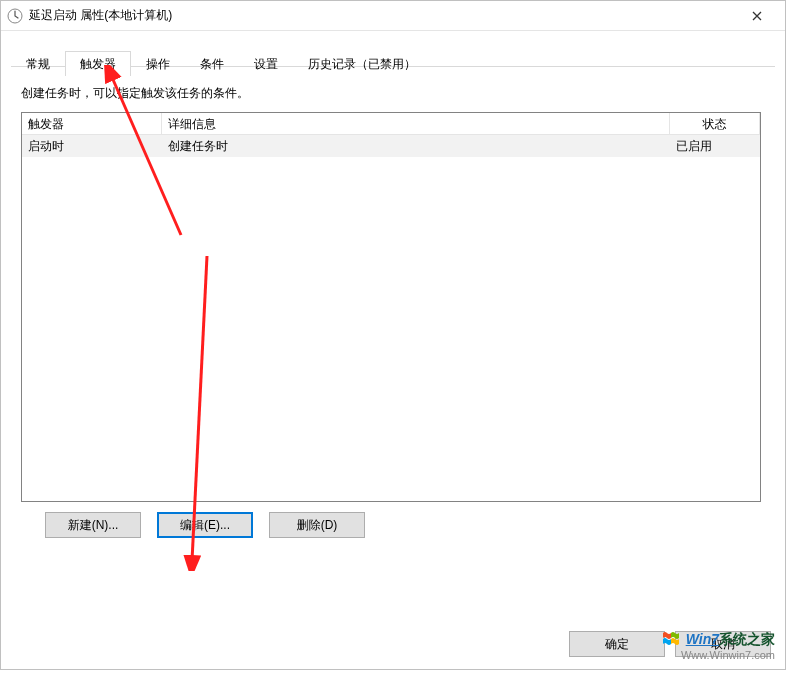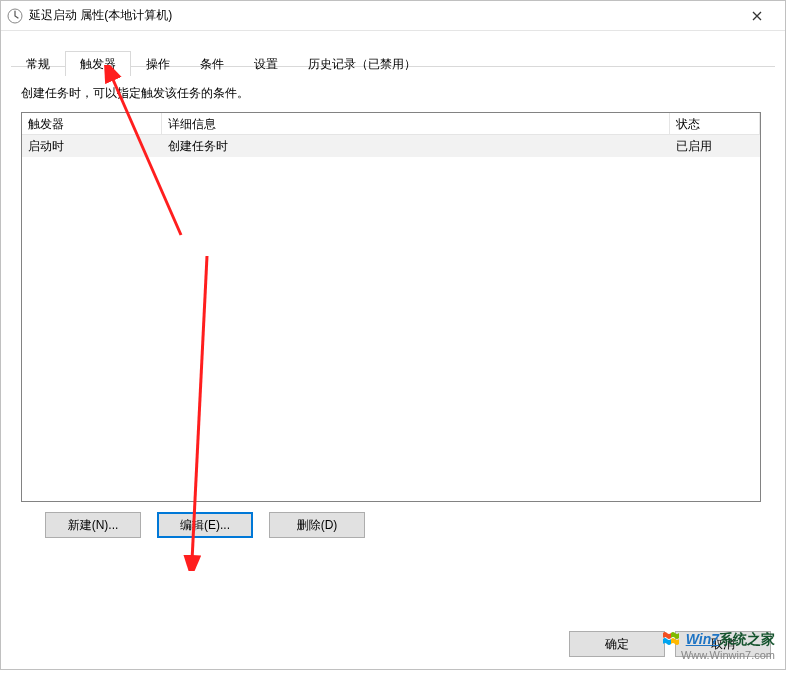--- a/index.html
+++ b/index.html
@@ -13,21 +13,21 @@
     .tabs { display:flex; border-bottom:1px solid #d9d9d9; height: 26px; }
     .tab { padding: 4px 14px; border:1px solid transparent; border-bottom:none; cursor:pointer; position:relative; top:10px; }
     .tab.active { border-color:#d9d9d9; background:#fff; }
     .tab-panel { padding: 18px 10px 10px 10px; }
 
     .listbox { border:1px solid #828282; width: 740px; height: 390px; margin-top: 10px; position:relative;}
     .list-header { display:flex; height:22px; }
     .list-header .col { padding:3px 6px; border-right:1px solid #e5e5e5; border-bottom:1px solid #e5e5e5; background:#fff; position:relative;}
     .col-trigger { width:140px; }
     .col-detail { flex:1; }
-    .col-status { width:90px; }
+    .col-status { width:90px;text-align:center; }
     .list-row { display:flex; background:#f2f2f2; height:22px;}
     .list-row .cell { padding:3px 6px; }
     .cell-trigger{width:140px;}
     .cell-detail{flex:1;}
     .cell-status{width:90px;}
 
     .row-buttons { margin-top: 10px; display:flex; gap:16px;padding-left:24px; }
     .btn { min-width: 96px; height: 26px; border:1px solid #adadad; background:#e1e1e1; text-align:center; cursor:pointer; display:inline-flex; align-items:center; justify-content:center;}
     .btn.highlight { outline:2px solid #0078d7; outline-offset:-2px; }
 

